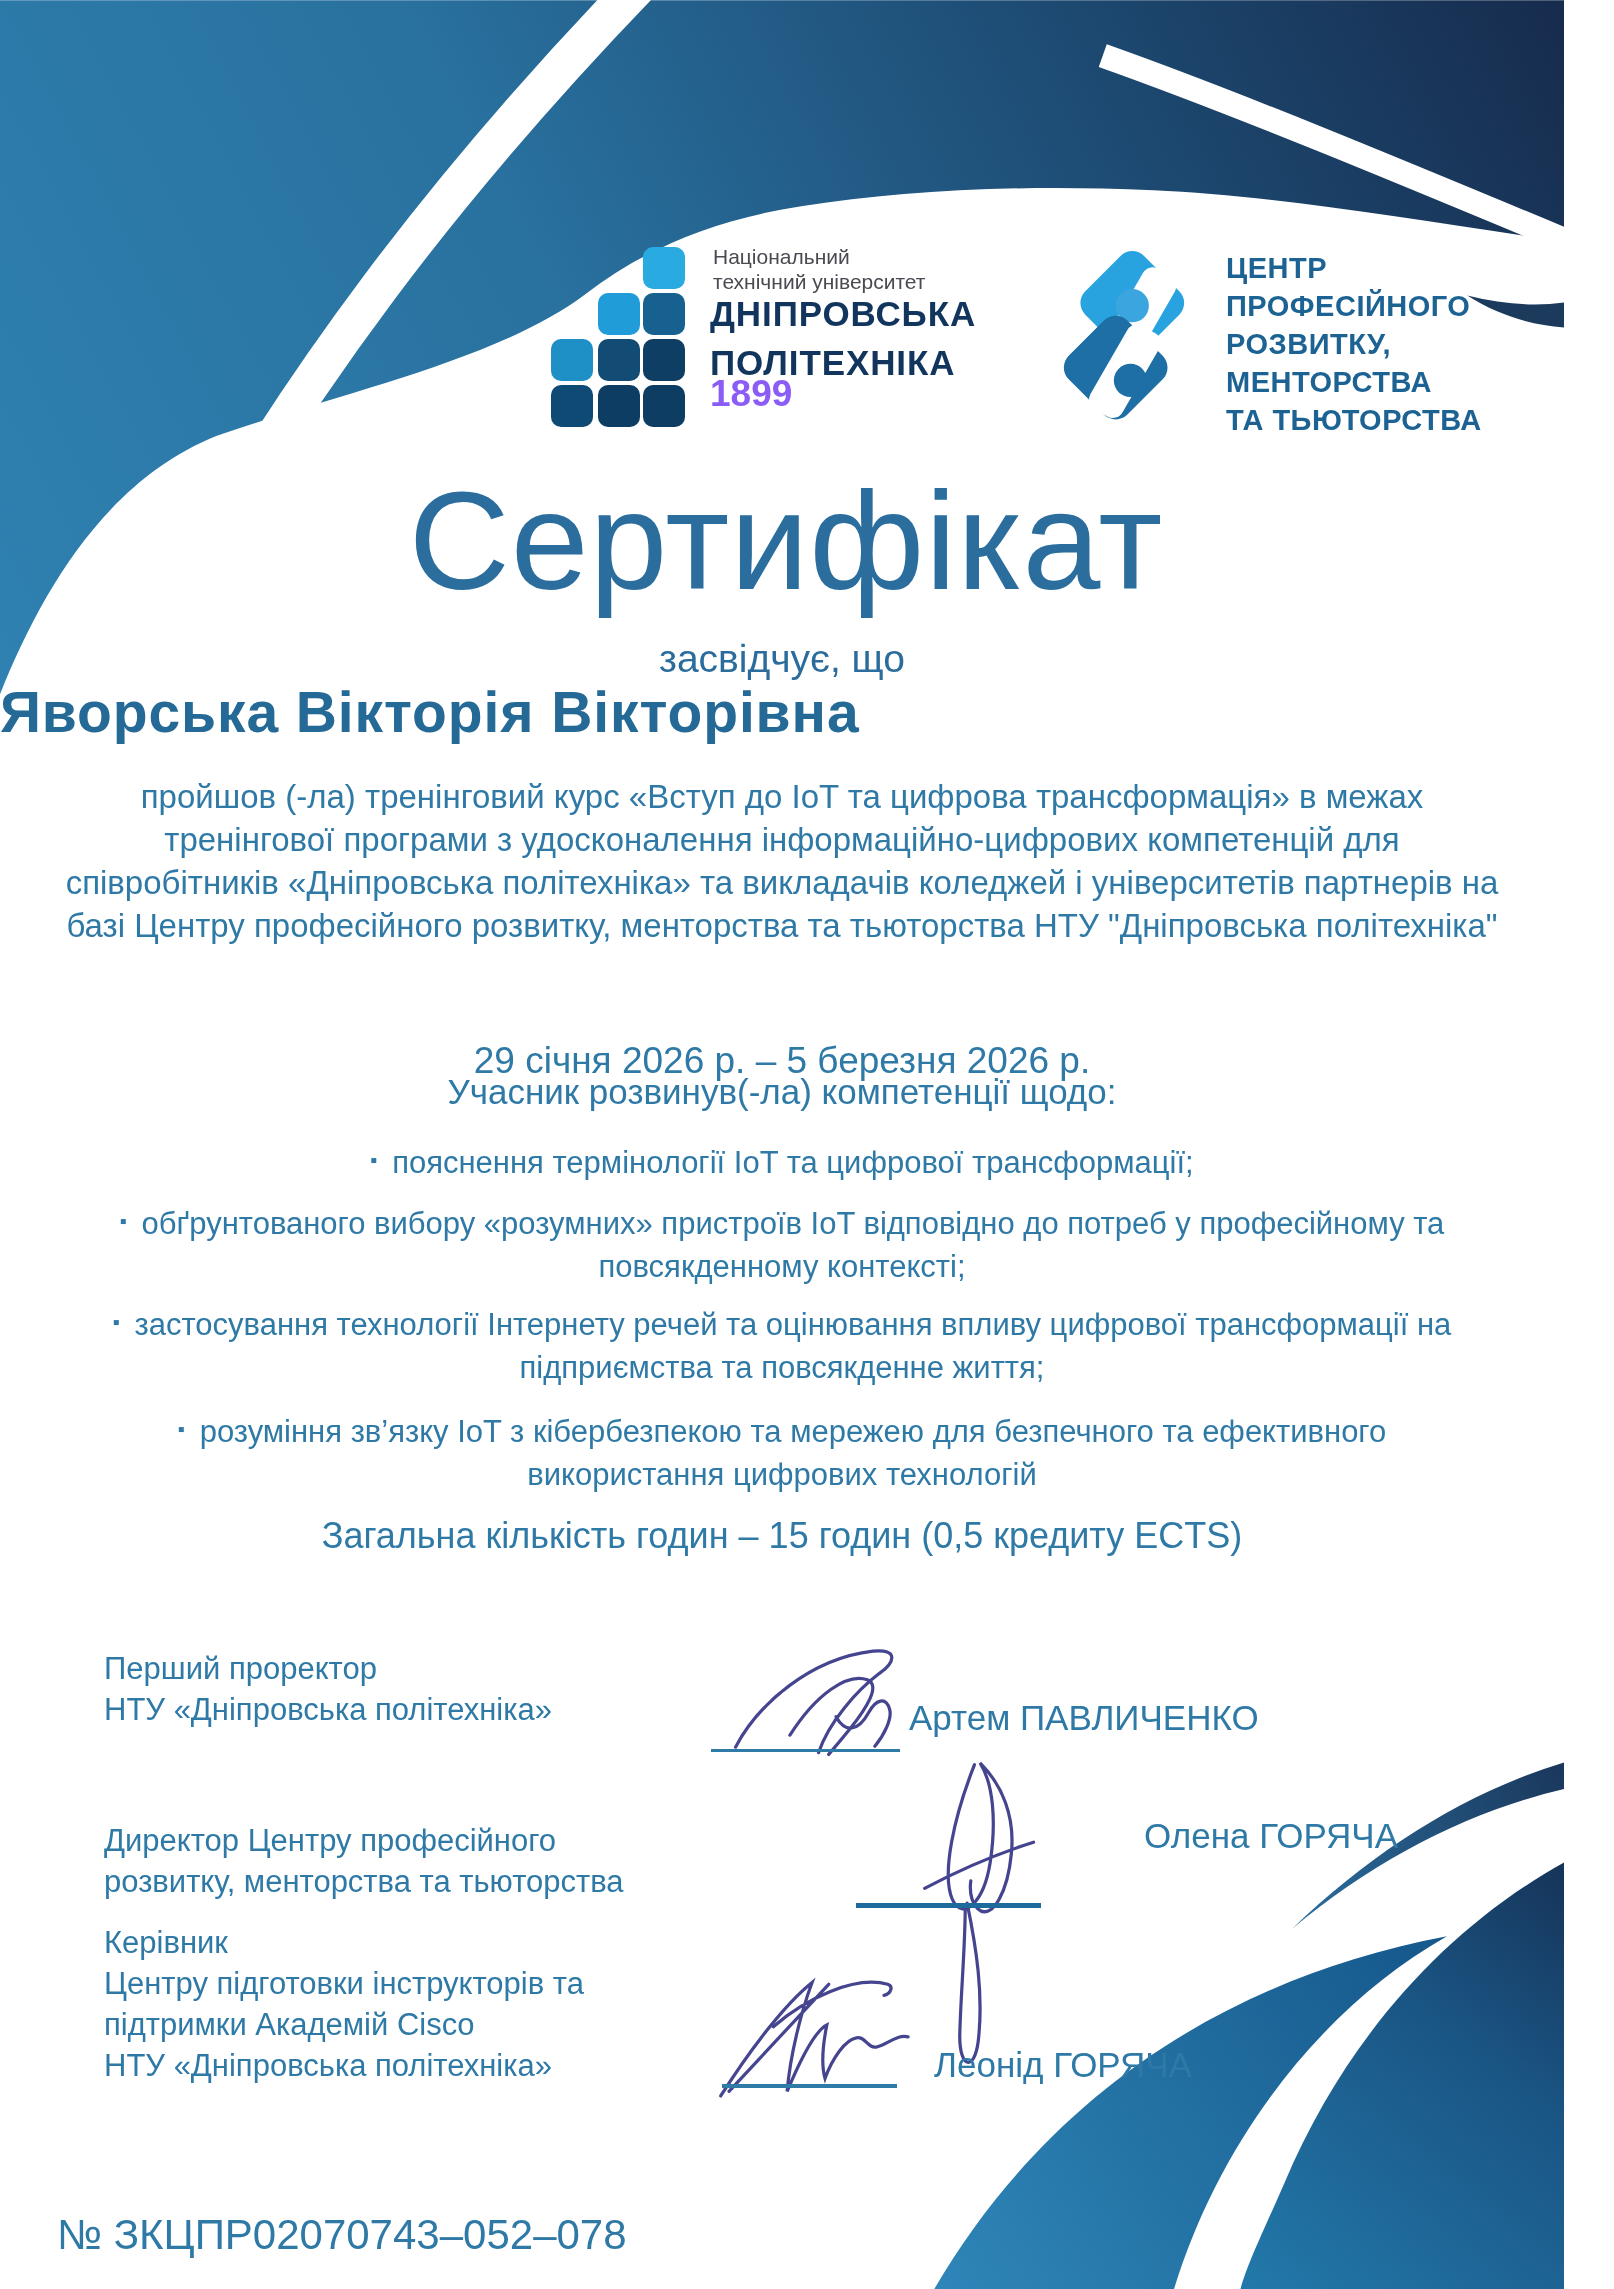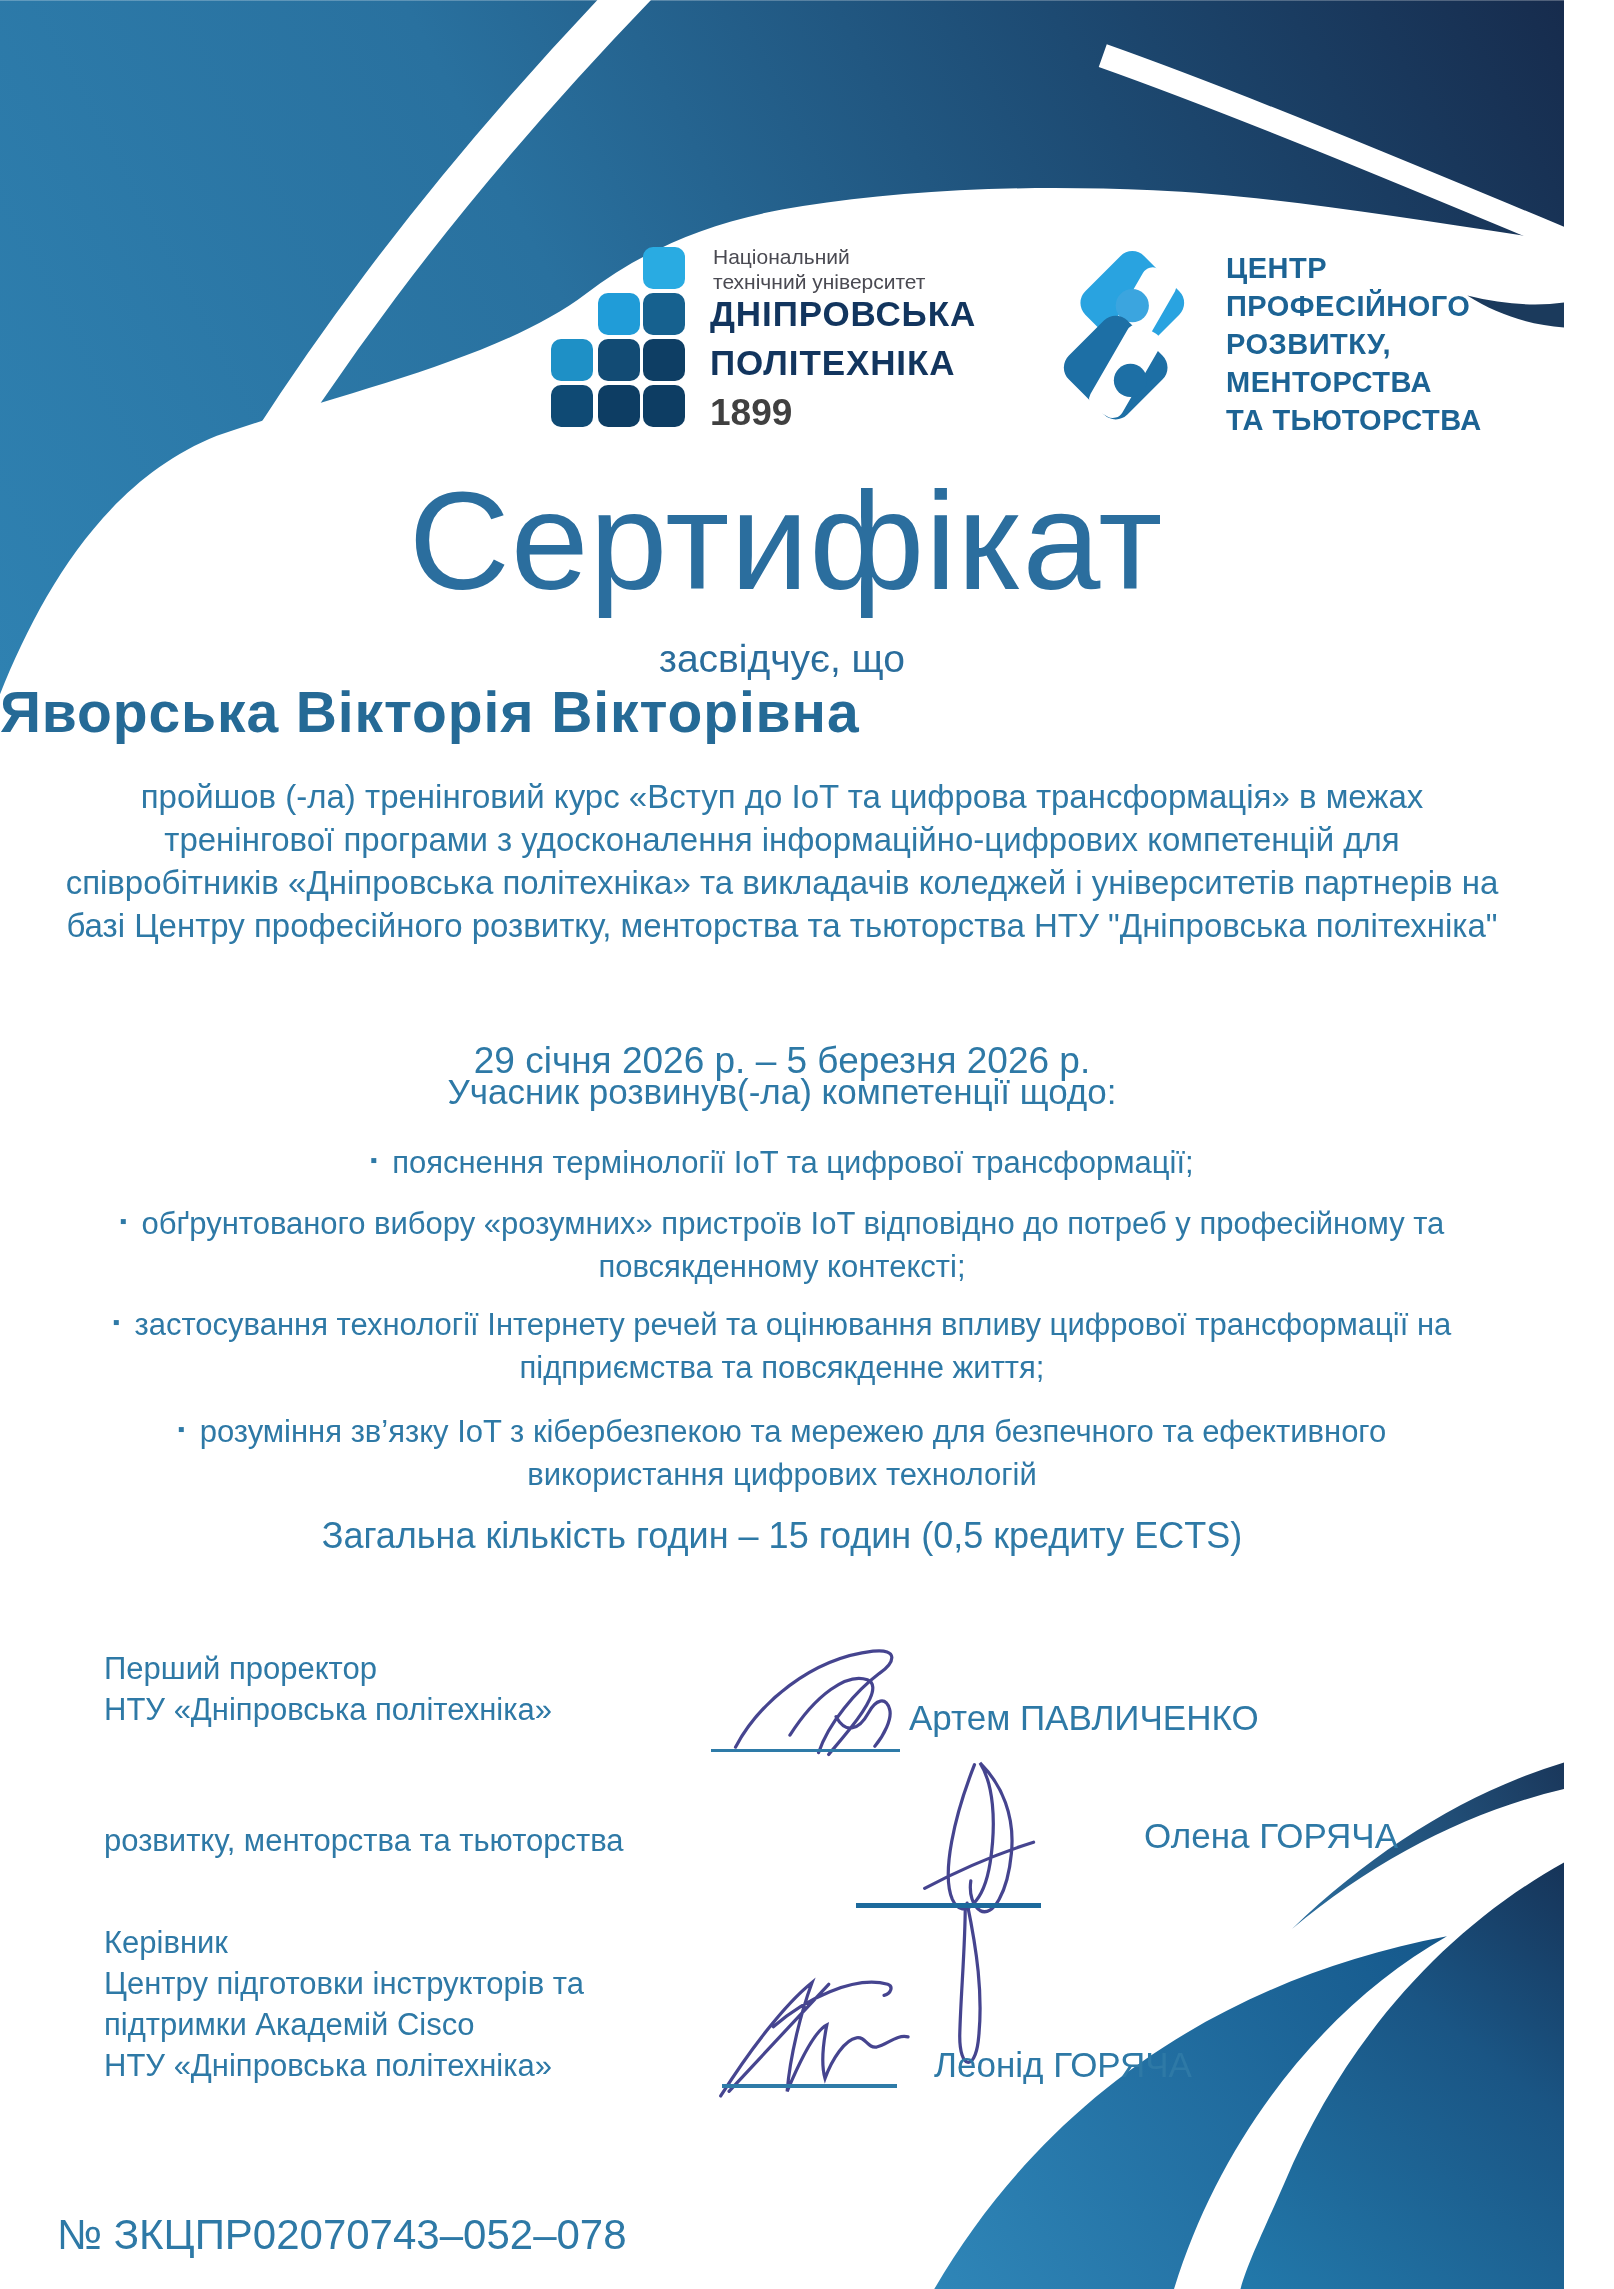--- a/index.html
+++ b/index.html
@@ -8,21 +8,21 @@
     font-family:"Liberation Sans", sans-serif;
   }
   .abs{position:absolute;}
   .deco-svg{position:absolute;left:0;top:0;width:1614px;height:2290px;}
   
   .uni-blocks{left:551px;top:247px;width:140px;height:185px;}
   .blk{position:absolute;width:42px;height:42px;border-radius:10px;}
   .uni-org{left:713px;top:244px;font-size:21px;line-height:25px;color:#4a4a52;}
   .uni-name1{left:710px;top:294px;font-size:35px;font-weight:700;letter-spacing:0.9px;color:#12355e;}
   .uni-name2{left:710px;top:343px;font-size:35px;font-weight:700;letter-spacing:0.9px;color:#12355e;}
-  .uni-year{left:710px;top:392px;font-size:37px;font-weight:700;color:#404040;}
+  .uni-year{left:710px;top:373px;font-size:37px;font-weight:700;color:#8b5cf6;}
   
   .center-text{left:1226px;top:249px;font-size:29px;font-weight:700;line-height:38px;letter-spacing:0.5px;color:#1c6394;}
   
   .title{left:0;right:0;top:460px;text-align:center;font-size:140px;font-weight:300;color:#2b6e9e;letter-spacing:0.9px;padding-left:8px;}
   .subtitle{left:0;right:0;top:637px;text-align:center;font-size:39px;font-weight:400;color:#2a6d9c;}
   .recipient{left:0;right:0;top:679px;text-align:left;font-size:57px;font-weight:700;letter-spacing:0.9px;color:#256a96;}
   .description{left:55px;right:55px;top:775px;text-align:center;font-size:33px;line-height:43px;font-weight:300;color:#2e79a6;}
   .period{left:0;right:0;top:1040px;text-align:center;font-size:37px;font-weight:300;color:#2e79a6;}
   .intro{left:0;right:0;top:1072px;text-align:center;font-size:35px;font-weight:300;color:#2e79a6;}
   .bullet{left:87px;right:87px;text-align:center;font-size:31px;line-height:43px;font-weight:300;color:#2e79a6;}
@@ -144,20 +144,21 @@
   <div class="abs hours">Загальна кількість годин – 15 годин (0,5 кредиту ECTS)</div>
 
   <div class="abs sig-title st1">
     <div>Перший проректор</div>
     <div>НТУ «Дніпровська політехніка»</div>
   </div>
   <div class="abs sig-line sl1"></div>
   <div class="abs sig-name sn1">Артем ПАВЛИЧЕНКО</div>
 
   <div class="abs sig-title st2">
+    <div>Директор Центру професійного</div>
     <div>розвитку, менторства та тьюторства</div>
   </div>
   <div class="abs sig-line sl2"></div>
   <div class="abs sig-name sn2">Олена ГОРЯЧА</div>
 
   <div class="abs sig-title st3">
     <div>Керівник</div>
     <div>Центру підготовки інструкторів та</div>
     <div>підтримки Академій Cisco</div>
     <div>НТУ «Дніпровська політехніка»</div>

